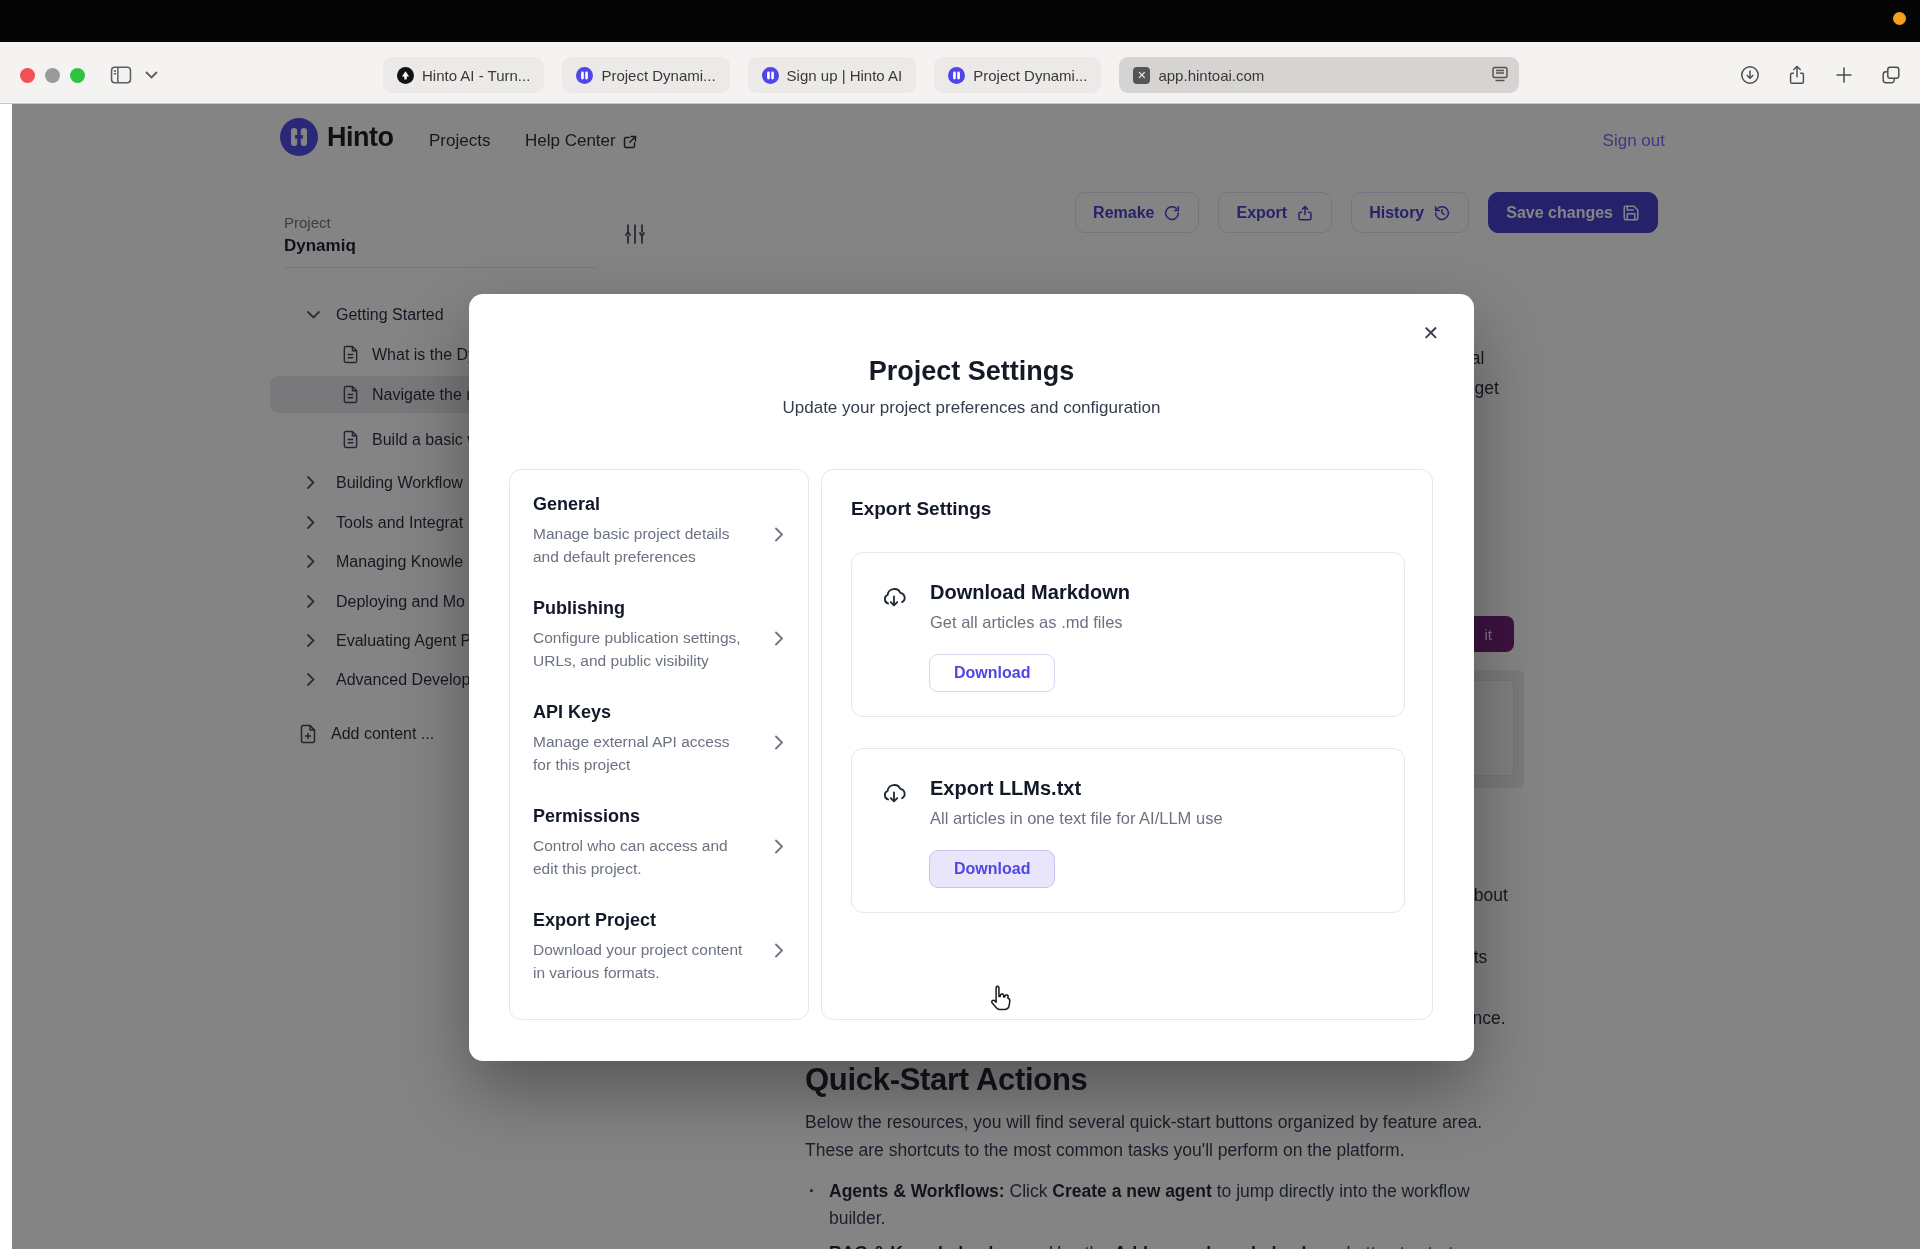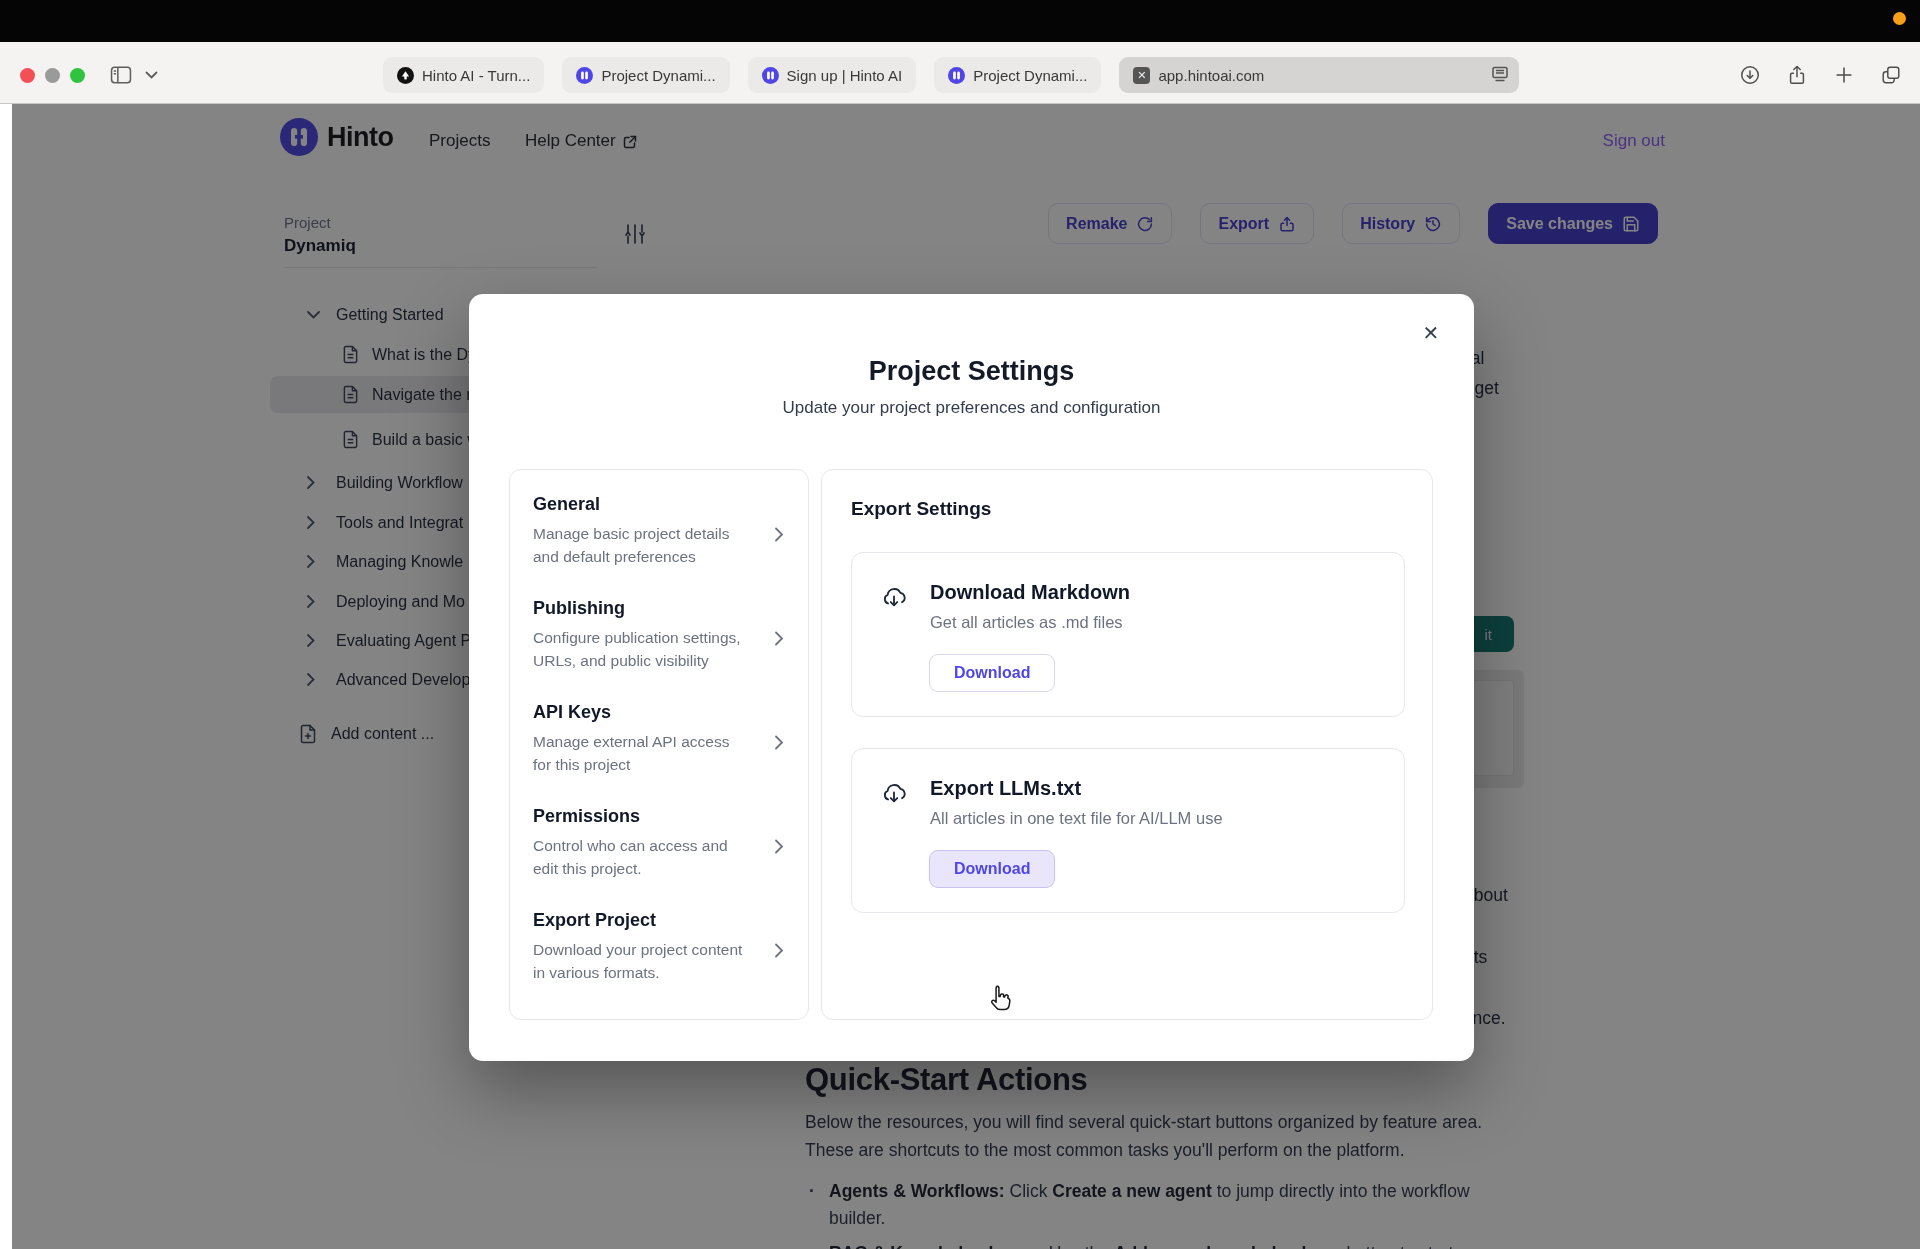--- a/index.html
+++ b/index.html
@@ -27,40 +27,40 @@
   
   .page { position:absolute; left:0; top:104px; width:1920px; height:1145px; background:#ffffff; overflow:hidden;margin-left:12px; }
 
   .app-header { position:absolute; left:0; top:0; width:1920px; height:72px; background:#fff; }
   .logo-wrap { position:absolute; left:268px; top:14px; display:flex; align-items:center; gap:9px; }
   .brand { font-size:27px; font-weight:800; color:#17161a; letter-spacing:-0.5px; }
   .nav-link { position:absolute; top:27px; font-size:17px; color:#24292f; }
   .signout { position:absolute; right:267px; top:27px; font-size:17px; color:#8b5cf6; }
 
   
-  .toolbar { position:absolute; top:99px; right:274px; display:flex; gap:28px; }
+  .toolbar { position:absolute; top:88px; right:274px; display:flex; gap:19px; }
   .tbtn { height:41px; border-radius:10px; border:1px solid #e3e1ef; background:#fff; color:#4338ca; font-size:16px; font-weight:600; display:flex; align-items:center; gap:9px; padding:0 17px; }
   .tbtn.primary { background:#4338ca; border-color:#4338ca; color:#fff; }
 
   
   .side-label { position:absolute; left:272px; top:110px; font-size:15px; color:#6b7280; }
   .side-name { position:absolute; left:272px; top:132px; font-size:17px; font-weight:700; color:#111827; }
   .side-filter { position:absolute; left:612px; top:118px; color:#374151; }
   .side-divider { position:absolute; left:272px; top:163px; width:313px; height:1px; background:#e5e7eb; }
   .tree { position:absolute; left:258px; top:0; width:340px; }
   .trow { position:absolute; left:0; height:37px; display:flex; align-items:center; color:#1f2937; font-size:16px; white-space:nowrap; overflow:hidden; width:330px; border-radius:8px; }
   .trow .chev { width:16px; margin-left:36px; margin-right:14px; color:#4b5563; flex:0 0 auto; }
   .trow .dico { width:18px; margin-left:72px; margin-right:12px; color:#374151; flex:0 0 auto; }
   .trow.hl { background:#e9e9ea; }
   .addcontent { position:absolute; left:258px; display:flex; align-items:center; font-size:16px; color:#1f2937; }
   .addcontent .aico { width:19px; margin-left:29px; margin-right:13px; color:#374151; }
 
   
   .frag { position:absolute; font-size:17.5px; color:#1f2937; white-space:nowrap; }
-  .frag-btn { position:absolute; left:1428px; top:512px; width:74px; height:36px; background:#0f766e; border-radius:0 8px 8px 0; color:#e4e2fb; font-size:15px; display:flex; align-items:center; justify-content:flex-end; padding-right:22px; }
+  .frag-btn { position:absolute; left:1428px; top:512px; width:74px; height:36px; background:#701a75; border-radius:0 8px 8px 0; color:#e4e2fb; font-size:15px; display:flex; align-items:center; justify-content:flex-end; padding-right:22px; }
   .frag-panel { position:absolute; left:1432px; top:566px; width:80px; height:118px; background:#ebebeb; border-radius:6px; }
   .frag-panel-inner { position:absolute; left:12px; top:10px; width:58px; height:96px; background:#f6f6f6; border:1px solid #e0e0e0; border-radius:4px; }
 
   
   .qs-head { position:absolute; left:793px; top:958px; font-size:31px; font-weight:800; color:#1a202c; letter-spacing:-0.3px; }
   .qs-para { position:absolute; left:793px; font-size:17.5px; color:#2d3748; line-height:28px; white-space:nowrap; }
   .qs-bullet { position:absolute; left:797px; width:720px; font-size:17.5px; color:#2d3748; line-height:27px; display:flex; }
   .qs-bullet .dot { flex:0 0 20px; font-weight:700; }
   .qs-bullet b { font-weight:700; color:#1a202c; }
 

